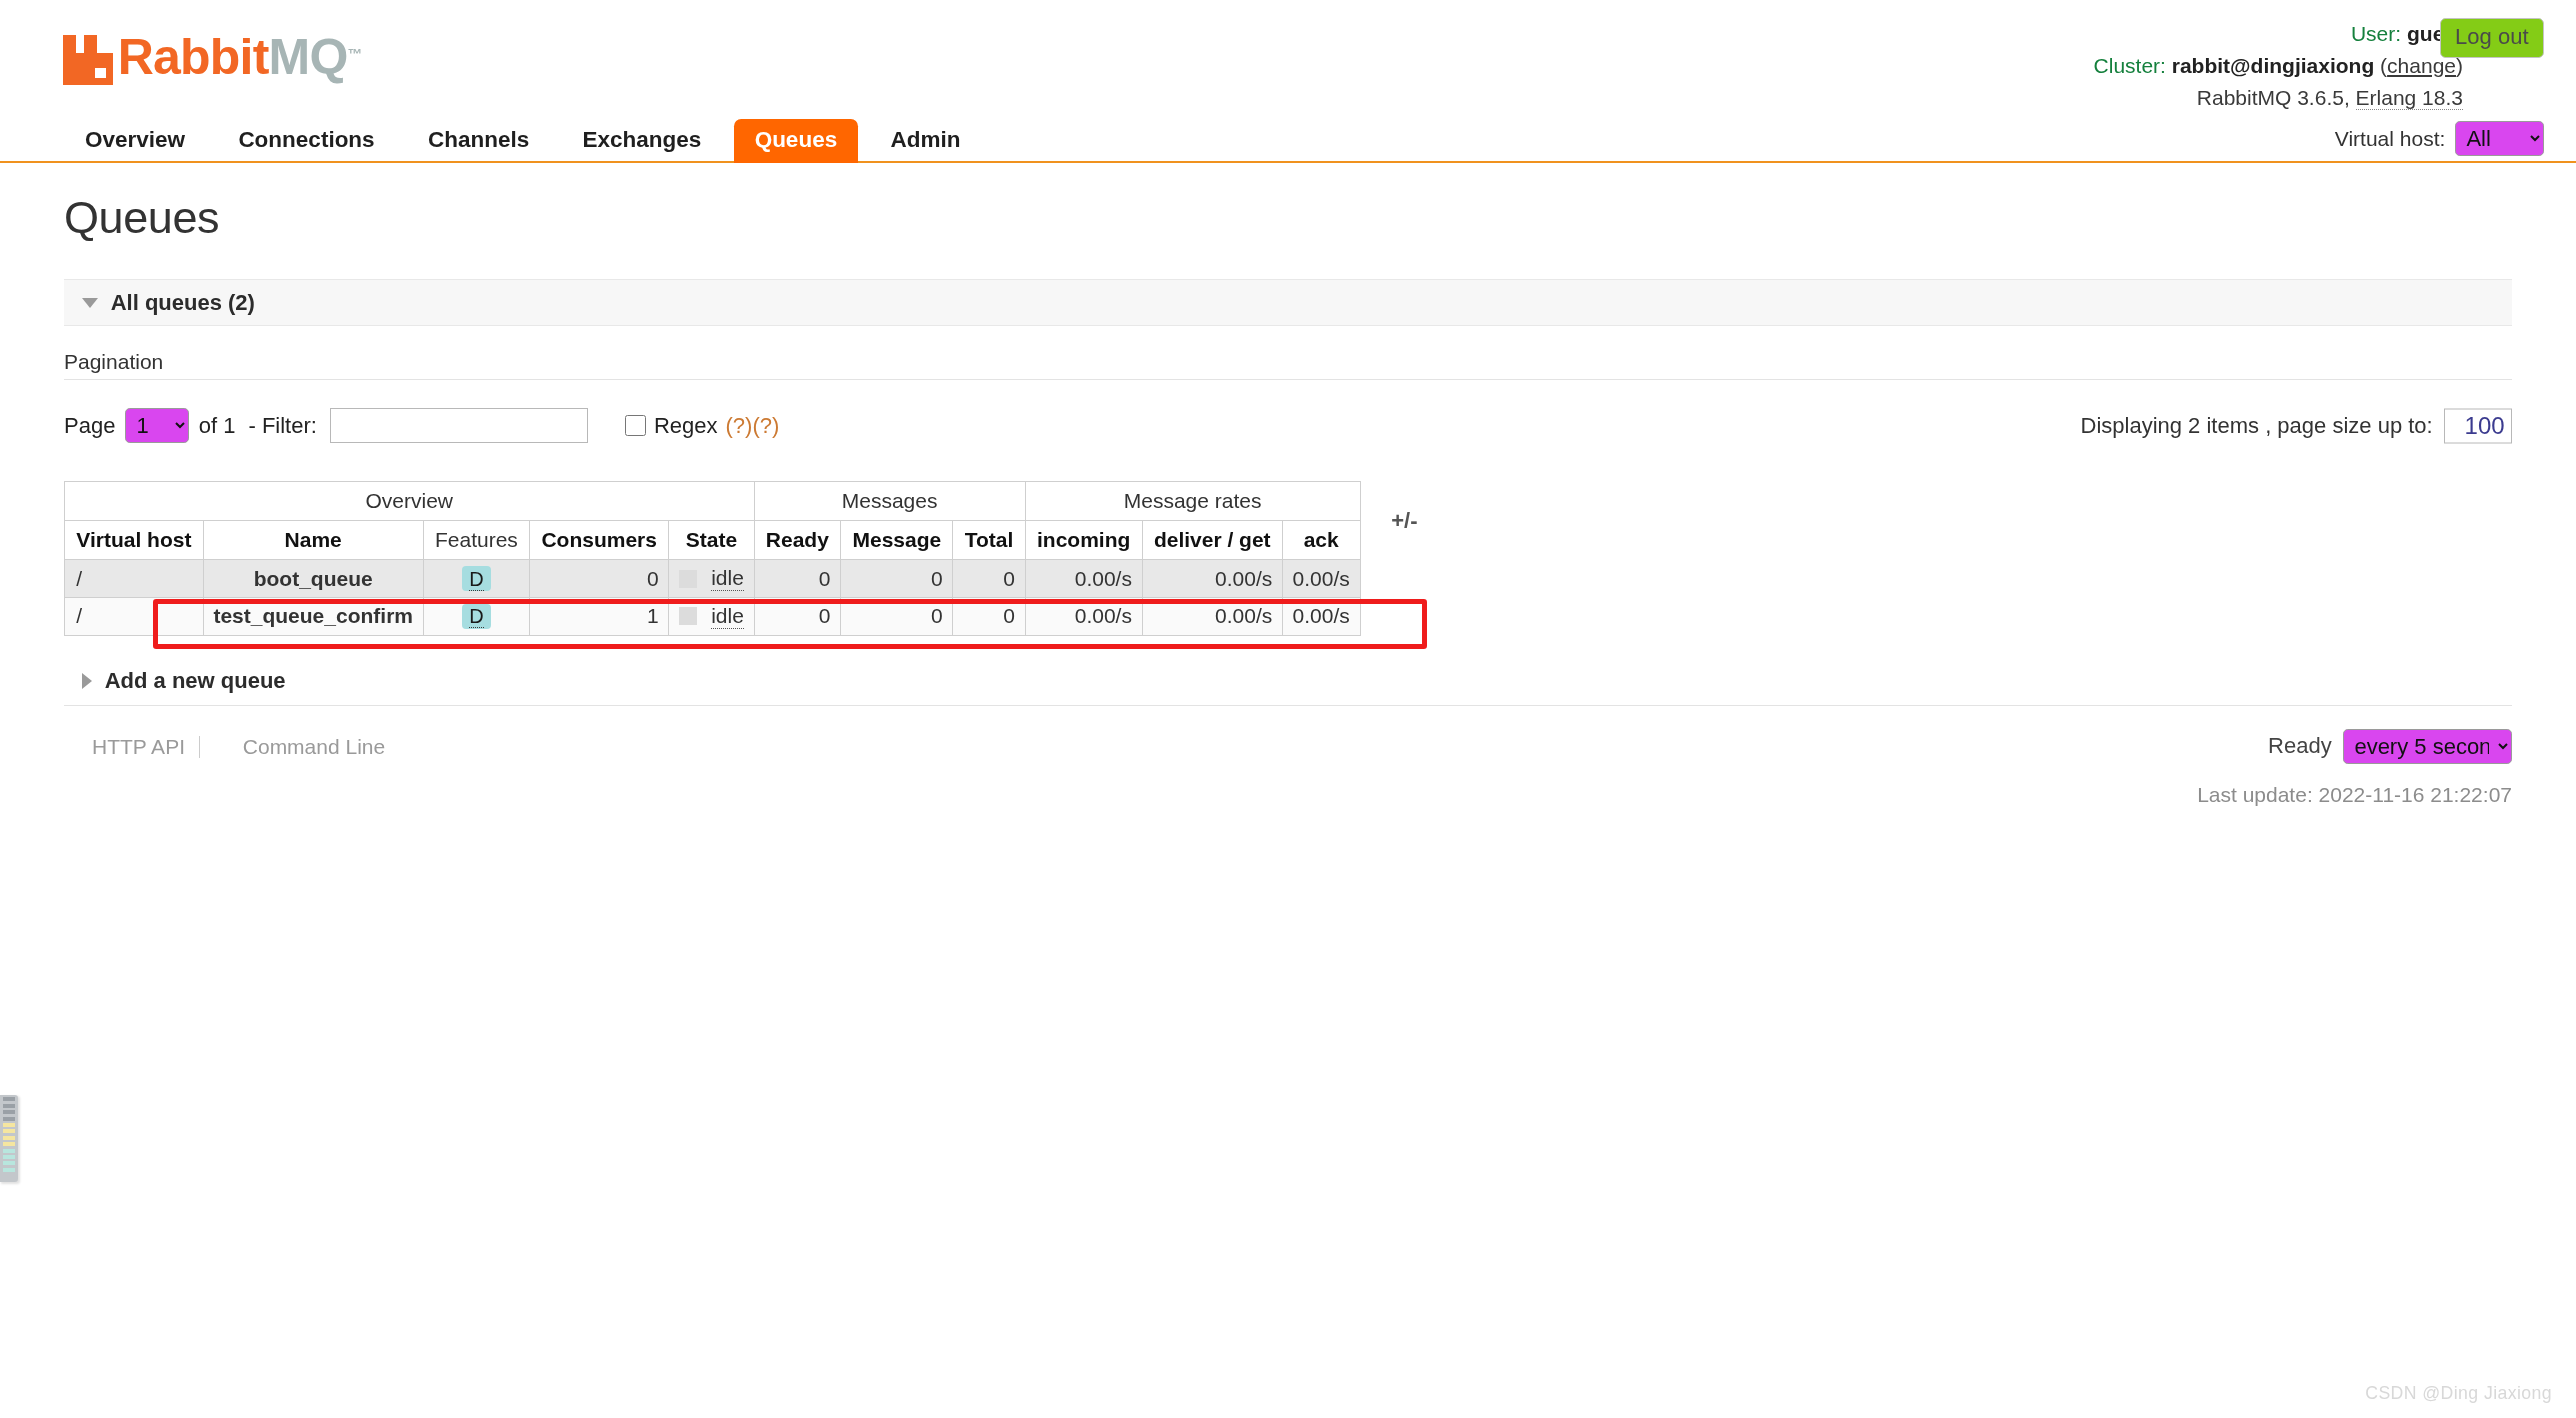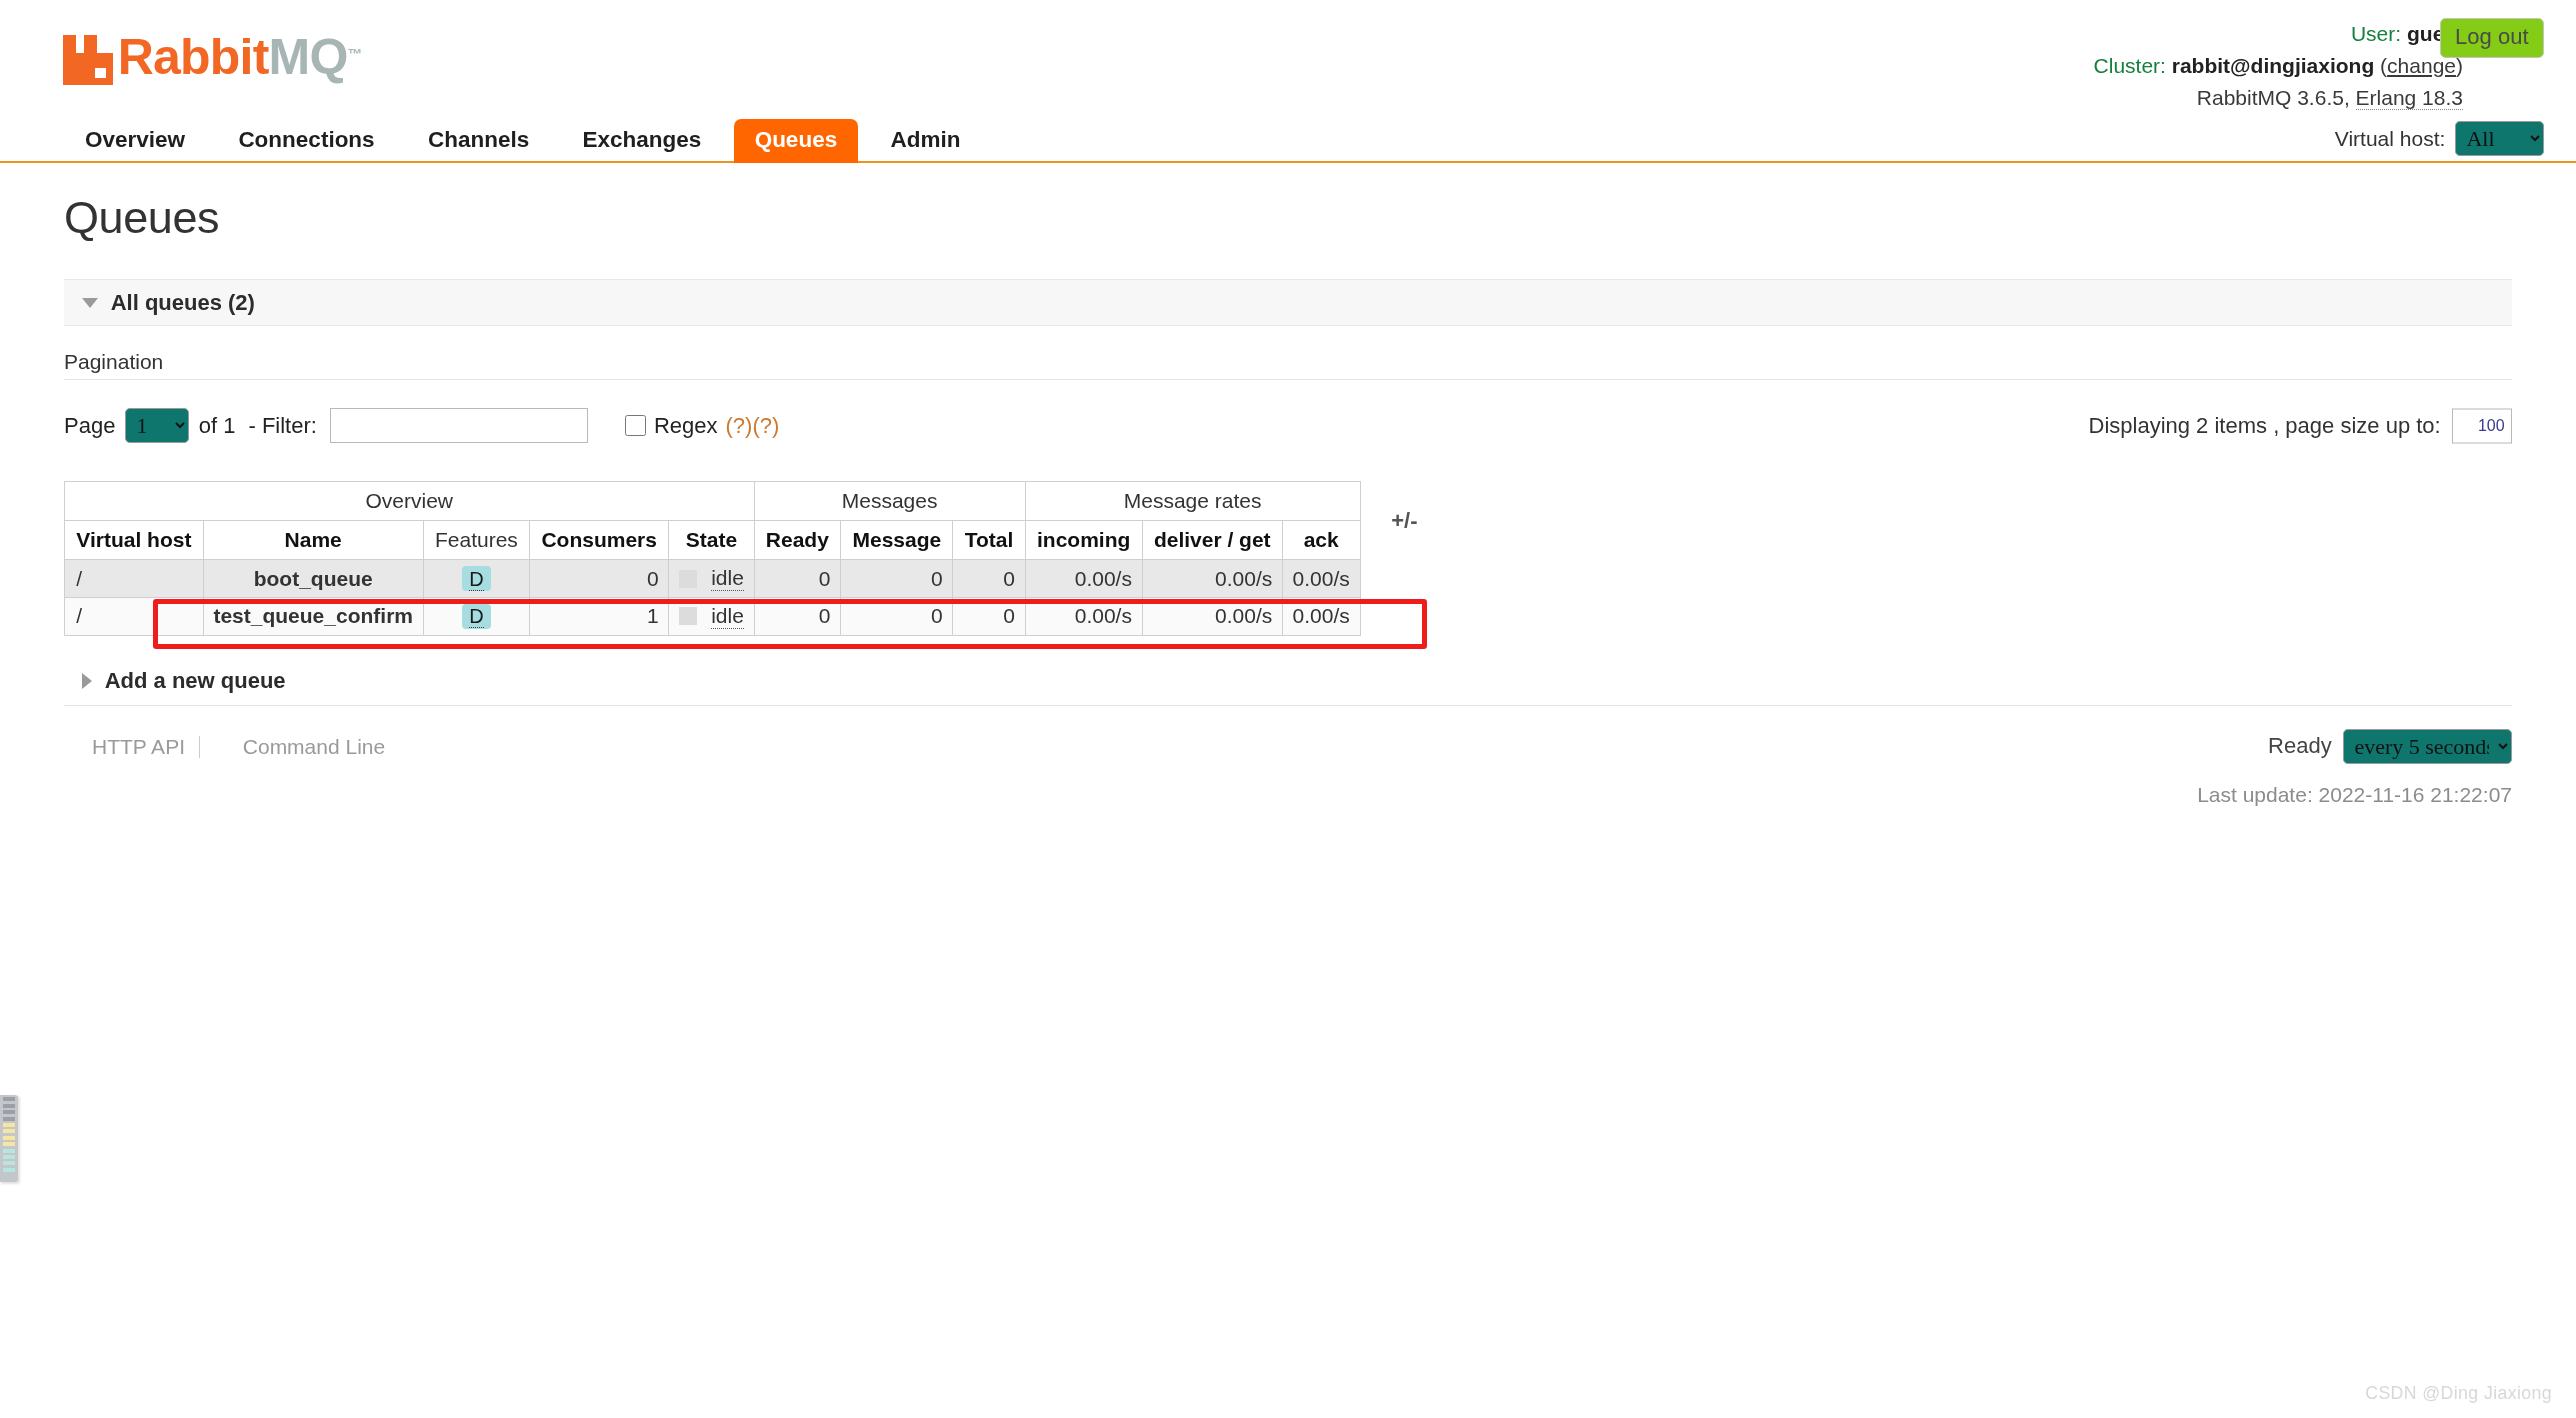--- a/index.html
+++ b/index.html
@@ -134,26 +134,26 @@
   #vhost-select-wrap {
     position: absolute;
     right: 32px; bottom: 4.8px;
     display: flex;
     align-items: center;
     font-size: 21px;
     color: #333;
   }
   #vhost-select-wrap .lbl { margin-right: 9.7px; }
   select.ui-select {
-    font-family: Liberation Serif, serif;
+    font-family: Liberation Sans, sans-serif;
     font-size: 22px;
     padding: 3.2px 6.4px;
     border: 0.8px solid #9a9a9a;
     border-radius: 4.8px;
-    background: #0f766e;
+    background: #d946ef;
     color: #111;
   }
   #vhost-select { width: 89px; }
 
   
   #main {
     padding: 0 64px;
   }
   #page-title {
     font-size: 45px;
@@ -234,27 +234,27 @@
   #display-info {
     position: absolute;
     right: 0; top: 50%;
     transform: translateY(-50%);
     display: flex;
     align-items: center;
     font-size: 22px;
     color: #333;
   }
   #pagesize-input {
-    width: 60px;
+    width: 68px;
     height: 35px;
     margin-left: 11.3px;
     border: 0.8px solid #b8b8b8;
     background: #ffffff;
     font-family: "Liberation Sans", sans-serif;
-    font-size: 16px;
+    font-size: 24px;
     text-align: right;
     padding: 1.6px 6.4px;
     color: #3b3b8f;
   }
 
   
   #queues-table {
     border-collapse: collapse;
     margin-top: 21px;
     font-size: 21px;

